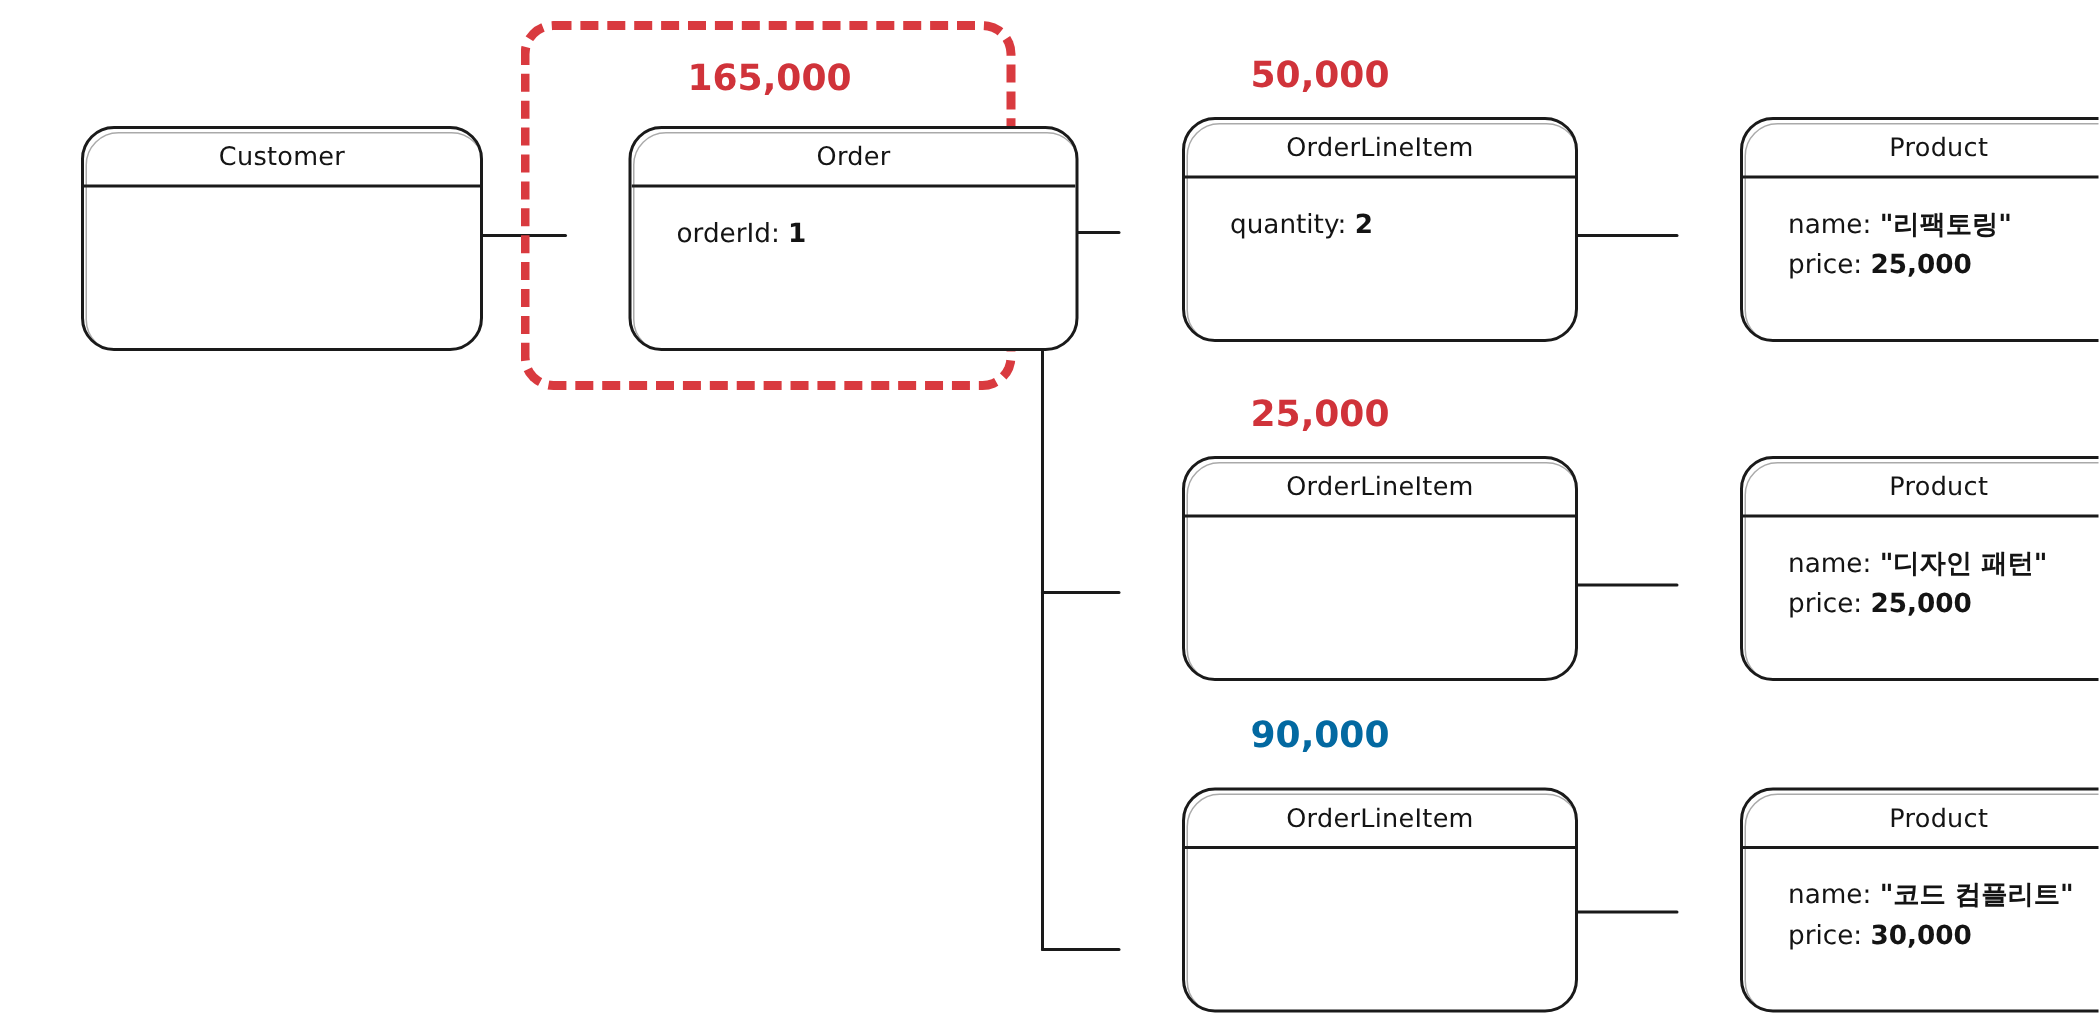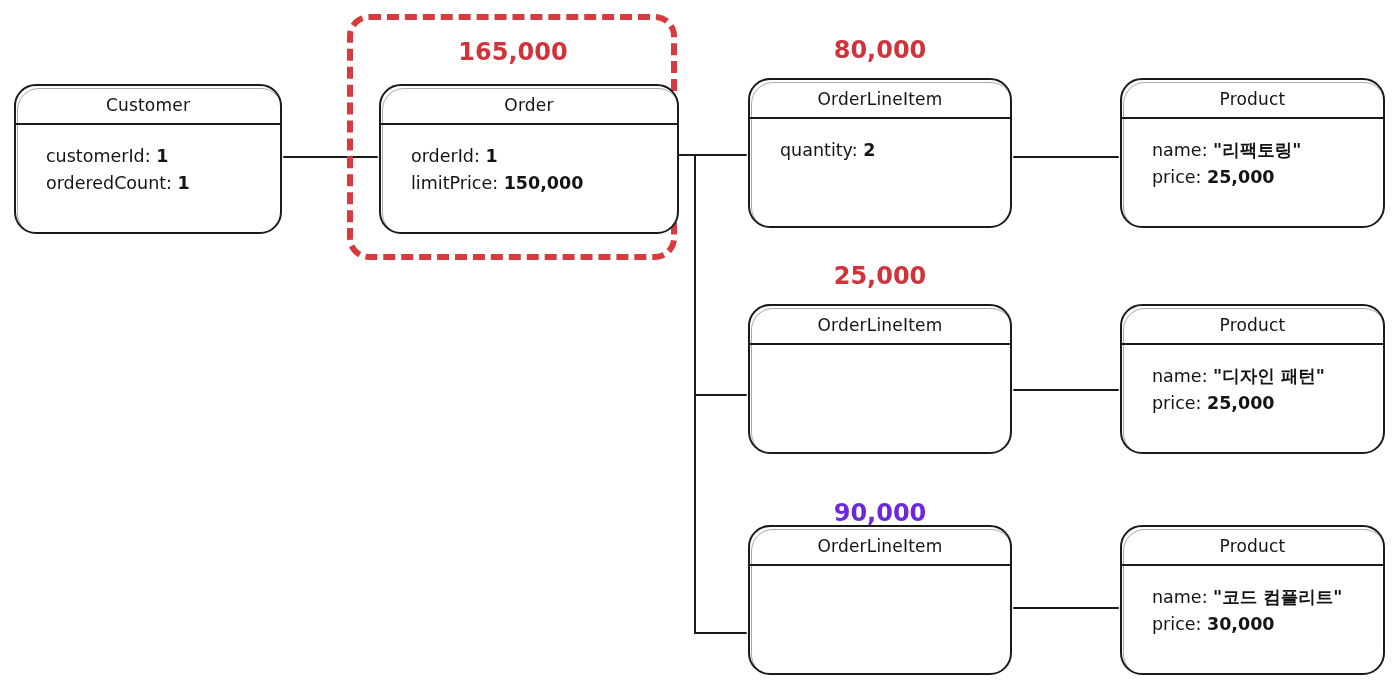--- a/index.html
+++ b/index.html
@@ -32,20 +32,21 @@
   }
 
   
   .entity-box {
     position: absolute;
     box-sizing: border-box;
     background: #ffffff;
     border: 2px solid #1a1a1a;
     border-radius: 22px;
     overflow: hidden;
+    margin-left: 40px;
   }
   
   .entity-box::after {
     content: "";
     position: absolute;
     left: 1px; top: 2px; right: -3px; bottom: -3px;
     border: 1.3px solid #2b2b2b;
     border-radius: 22px;
     opacity: .40;
     pointer-events: none;
@@ -108,34 +109,29 @@
       <path d="M 1014 157 L 1118 157" stroke="#1a1a1a" stroke-width="2" fill="none" stroke-linecap="round"></path>
       <path d="M 1014 390 L 1118 390" stroke="#1a1a1a" stroke-width="2" fill="none" stroke-linecap="round"></path>
       <path d="M 1014 608 L 1118 608" stroke="#1a1a1a" stroke-width="2" fill="none" stroke-linecap="round"></path>
     </svg>
 
   <div id="highlight-frame" style="left: 347px; top: 14px; width: 330px; height: 246px; border-color: rgb(217, 58, 63);"></div>
 
   <div id="entity-layer">
       <div class="entity-box" style="left: 14px; top: 84px; width: 268px; height: 150px;">
         <div class="entity-title">Customer</div>
-        <div class="entity-body">
-          <div class="entity-field"><span class="fkey">customerId: </span><span class="fval">1</span></div>
-          <div class="entity-field"><span class="fkey">orderedCount: </span><span class="fval">1</span></div>
-        </div>
       </div>
       <div class="total-label" style="left: 379px; top: 38px; width: 268px; color: rgb(208, 51, 58);">165,000</div>
       <div class="entity-box" style="left: 379px; top: 84px; width: 300px; height: 150px;">
         <div class="entity-title">Order</div>
         <div class="entity-body">
           <div class="entity-field"><span class="fkey">orderId: </span><span class="fval">1</span></div>
-          <div class="entity-field"><span class="fkey">limitPrice: </span><span class="fval">150,000</span></div>
         </div>
       </div>
-      <div class="total-label" style="left: 748px; top: 36px; width: 264px; color: rgb(208, 51, 58);">80,000</div>
+      <div class="total-label" style="left: 748px; top: 36px; width: 264px; color: rgb(208, 51, 58);">50,000</div>
       <div class="entity-box" style="left: 748px; top: 78px; width: 264px; height: 150px;">
         <div class="entity-title">OrderLineItem</div>
         <div class="entity-body">
           <div class="entity-field"><span class="fkey">quantity: </span><span class="fval">2</span></div>
         </div>
       </div>
       <div class="entity-box" style="left: 1120px; top: 78px; width: 265px; height: 150px;">
         <div class="entity-title">Product</div>
         <div class="entity-body">
           <div class="entity-field"><span class="fkey">name: </span><span class="fval">"리팩토링"</span></div>
@@ -146,21 +142,21 @@
       <div class="entity-box" style="left: 748px; top: 304px; width: 264px; height: 150px;">
         <div class="entity-title">OrderLineItem</div>
       </div>
       <div class="entity-box" style="left: 1120px; top: 304px; width: 265px; height: 150px;">
         <div class="entity-title">Product</div>
         <div class="entity-body">
           <div class="entity-field"><span class="fkey">name: </span><span class="fval">"디자인 패턴"</span></div>
           <div class="entity-field"><span class="fkey">price: </span><span class="fval">25,000</span></div>
         </div>
       </div>
-      <div class="total-label" style="left: 748px; top: 499px; width: 264px; color: #6d28d9;">90,000</div>
+      <div class="total-label" style="left: 748px; top: 476px; width: 264px; color: #0369a1;">90,000</div>
       <div class="entity-box" style="left: 748px; top: 525px; width: 264px; height: 150px;">
         <div class="entity-title">OrderLineItem</div>
       </div>
       <div class="entity-box" style="left: 1120px; top: 525px; width: 265px; height: 150px;">
         <div class="entity-title">Product</div>
         <div class="entity-body">
           <div class="entity-field"><span class="fkey">name: </span><span class="fval">"코드 컴플리트"</span></div>
           <div class="entity-field"><span class="fkey">price: </span><span class="fval">30,000</span></div>
         </div>
       </div>

